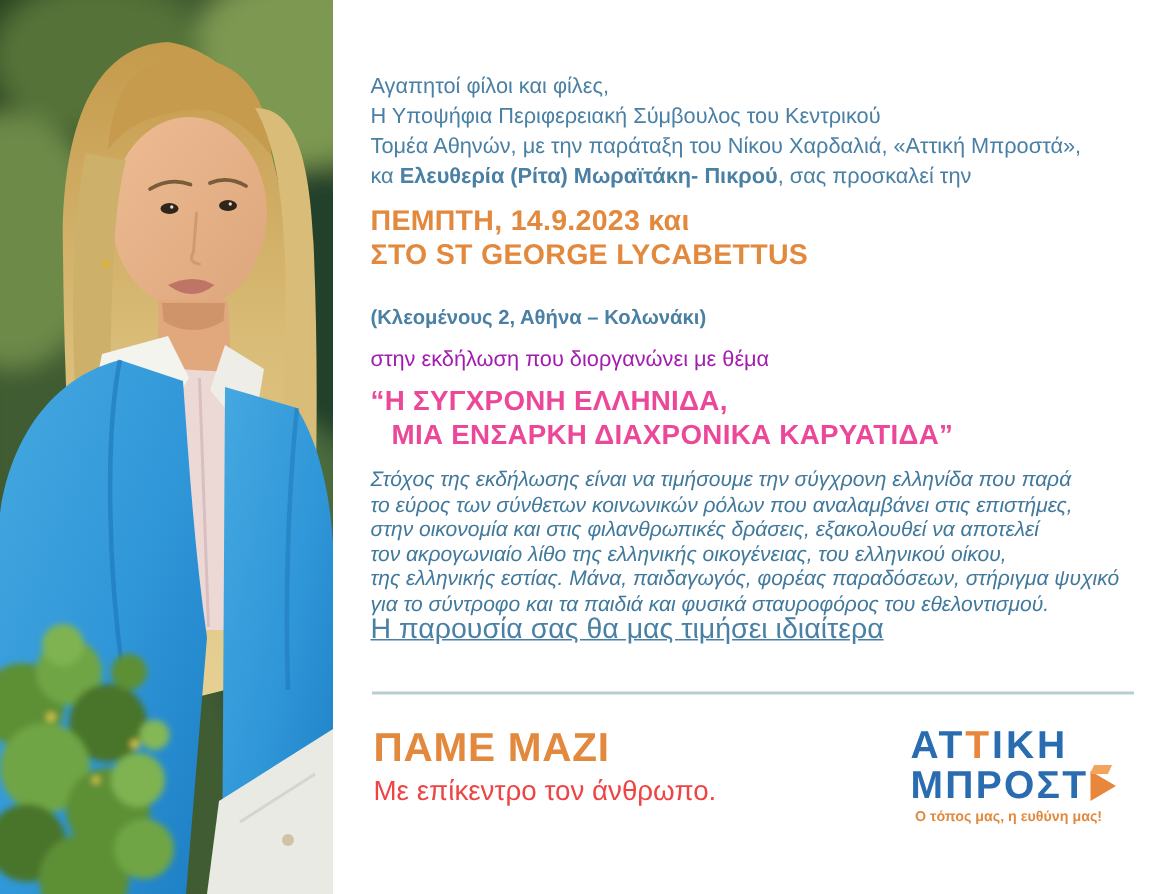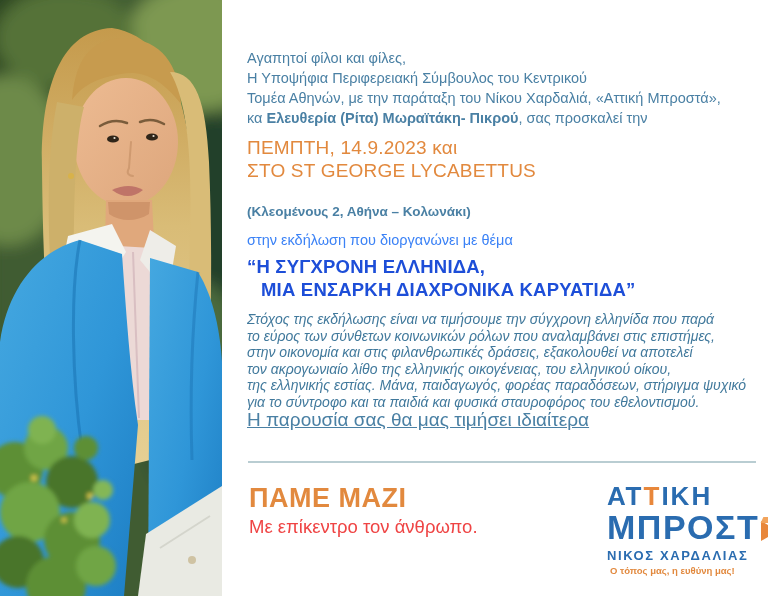--- a/index.html
+++ b/index.html
@@ -9,40 +9,40 @@
   
   .photo { position:absolute; left:0; top:0; width:222px; height:596px; overflow:hidden; background:#3f5c33; }
   .photo svg { display:block; }
 
   
   .content { position:absolute; left:247px; top:0; width:513px; height:512px; }
 
   .intro { position:absolute; top:48px; left:0; font-size:14.5px; line-height:20px; color:#4a80a4; }
   .intro b { font-weight:bold;text-align:right; }
 
-  .when { position:absolute; top:136px; left:0; font-size:19px; line-height:23px; font-weight:normal; color:#e2893e; letter-spacing:.2px; }
+  .when { position:absolute; top:136px; left:0; font-size:19px; line-height:23px; font-weight:bold; color:#e2893e; letter-spacing:.2px; }
   .address { position:absolute; top:204px; left:0; font-size:13.5px; color:#4a80a4;font-weight:bold; }
 
-  .theme-intro { position:absolute; top:232px; left:0; font-size:14.5px; color:#3b82f6; }
-  .theme { position:absolute; top:255px; left:0; font-size:18.5px; line-height:23px; font-weight:bold; color:#1d4ed8; letter-spacing:.2px; }
+  .theme-intro { position:absolute; top:232px; left:0; font-size:14.5px; color:#a21caf; }
+  .theme { position:absolute; top:255px; left:0; font-size:18.5px; line-height:23px; font-weight:bold; color:#ec4899; letter-spacing:.2px; }
   .theme .line2 { padding-left:14px; }
 
   .description { position:absolute; top:311px; left:0; font-size:14px; line-height:16.5px; font-style:italic; color:#41799c; }
   .closing { position:absolute; top:409px; left:0; font-size:19px; color:#4a80a4;text-decoration:underline; }
 
   .divider { position:absolute; top:461px; left:1px; width:508px; height:2px; background:#b9cdd2; }
 
   .slogan { position:absolute; top:483px; left:2px; font-size:27px; font-weight:bold; color:#e2893e; letter-spacing:.5px; }
   .subslogan { position:absolute; top:516px; left:2px; font-size:18.5px; color:#ef4444; }
 
   
   .logo { position:absolute; left:360px; top:483px; width:150px; line-height:1; }
   .logo .l1 { font-size:26px; font-weight:bold; color:#2a6cb0; letter-spacing:2px; }
   .logo .l1 .orange-t { color:#e8873b; }
-  .logo .l2 { font-size:34px; font-weight:bold; color:#2a6cb0; letter-spacing:1.5px; margin-top:1px; white-space:nowrap; }
+  .logo .l2 { font-size:26px; font-weight:bold; color:#2a6cb0; letter-spacing:1.5px; margin-top:1px; white-space:nowrap; }
   .logo .arrow { display:inline-block; position:relative; width:0; height:0; margin-left:2px;
                  border-left:17px solid #e8873b; border-top:10px solid transparent; border-bottom:10px solid transparent;
                  vertical-align:-2px; }
   .logo .arrow-flag { position:absolute; left:-16px; top:-14px; width:12px; height:6px; background:#f2a45c; transform:skewX(-25deg); }
   .logo .name { font-size:13px; font-weight:bold; color:#2a6cb0; letter-spacing:1.6px; margin-top:5px; white-space:nowrap; }
   .logo .tagline { font-size:9.5px; font-weight:bold; color:#e2893e; margin-top:4px; padding-left:3px; }
 </style>
 </head>
 <body>
 
@@ -182,18 +182,17 @@
     <div class="closing">Η παρουσία σας θα μας τιμήσει ιδιαίτερα</div>
 
     <div class="divider"></div>
 
     <div class="slogan">ΠΑΜΕ ΜΑΖΙ</div>
     <div class="subslogan">Με επίκεντρο τον άνθρωπο.</div>
 
     <div class="logo">
       <div class="l1"><span>ΑΤ</span><span class="orange-t">Τ</span><span>ΙΚΗ</span></div>
       <div class="l2"><span>ΜΠΡΟΣΤ</span><span class="arrow"><span class="arrow-flag"></span></span></div>
-      <div class="name">ΝΙΚΟΣ ΧΑΡΔΑΛΙΑΣ</div>
       <div class="tagline">Ο τόπος μας, η ευθύνη μας!</div>
     </div>
 
   </div>
 </div>
 
 </body></html>

